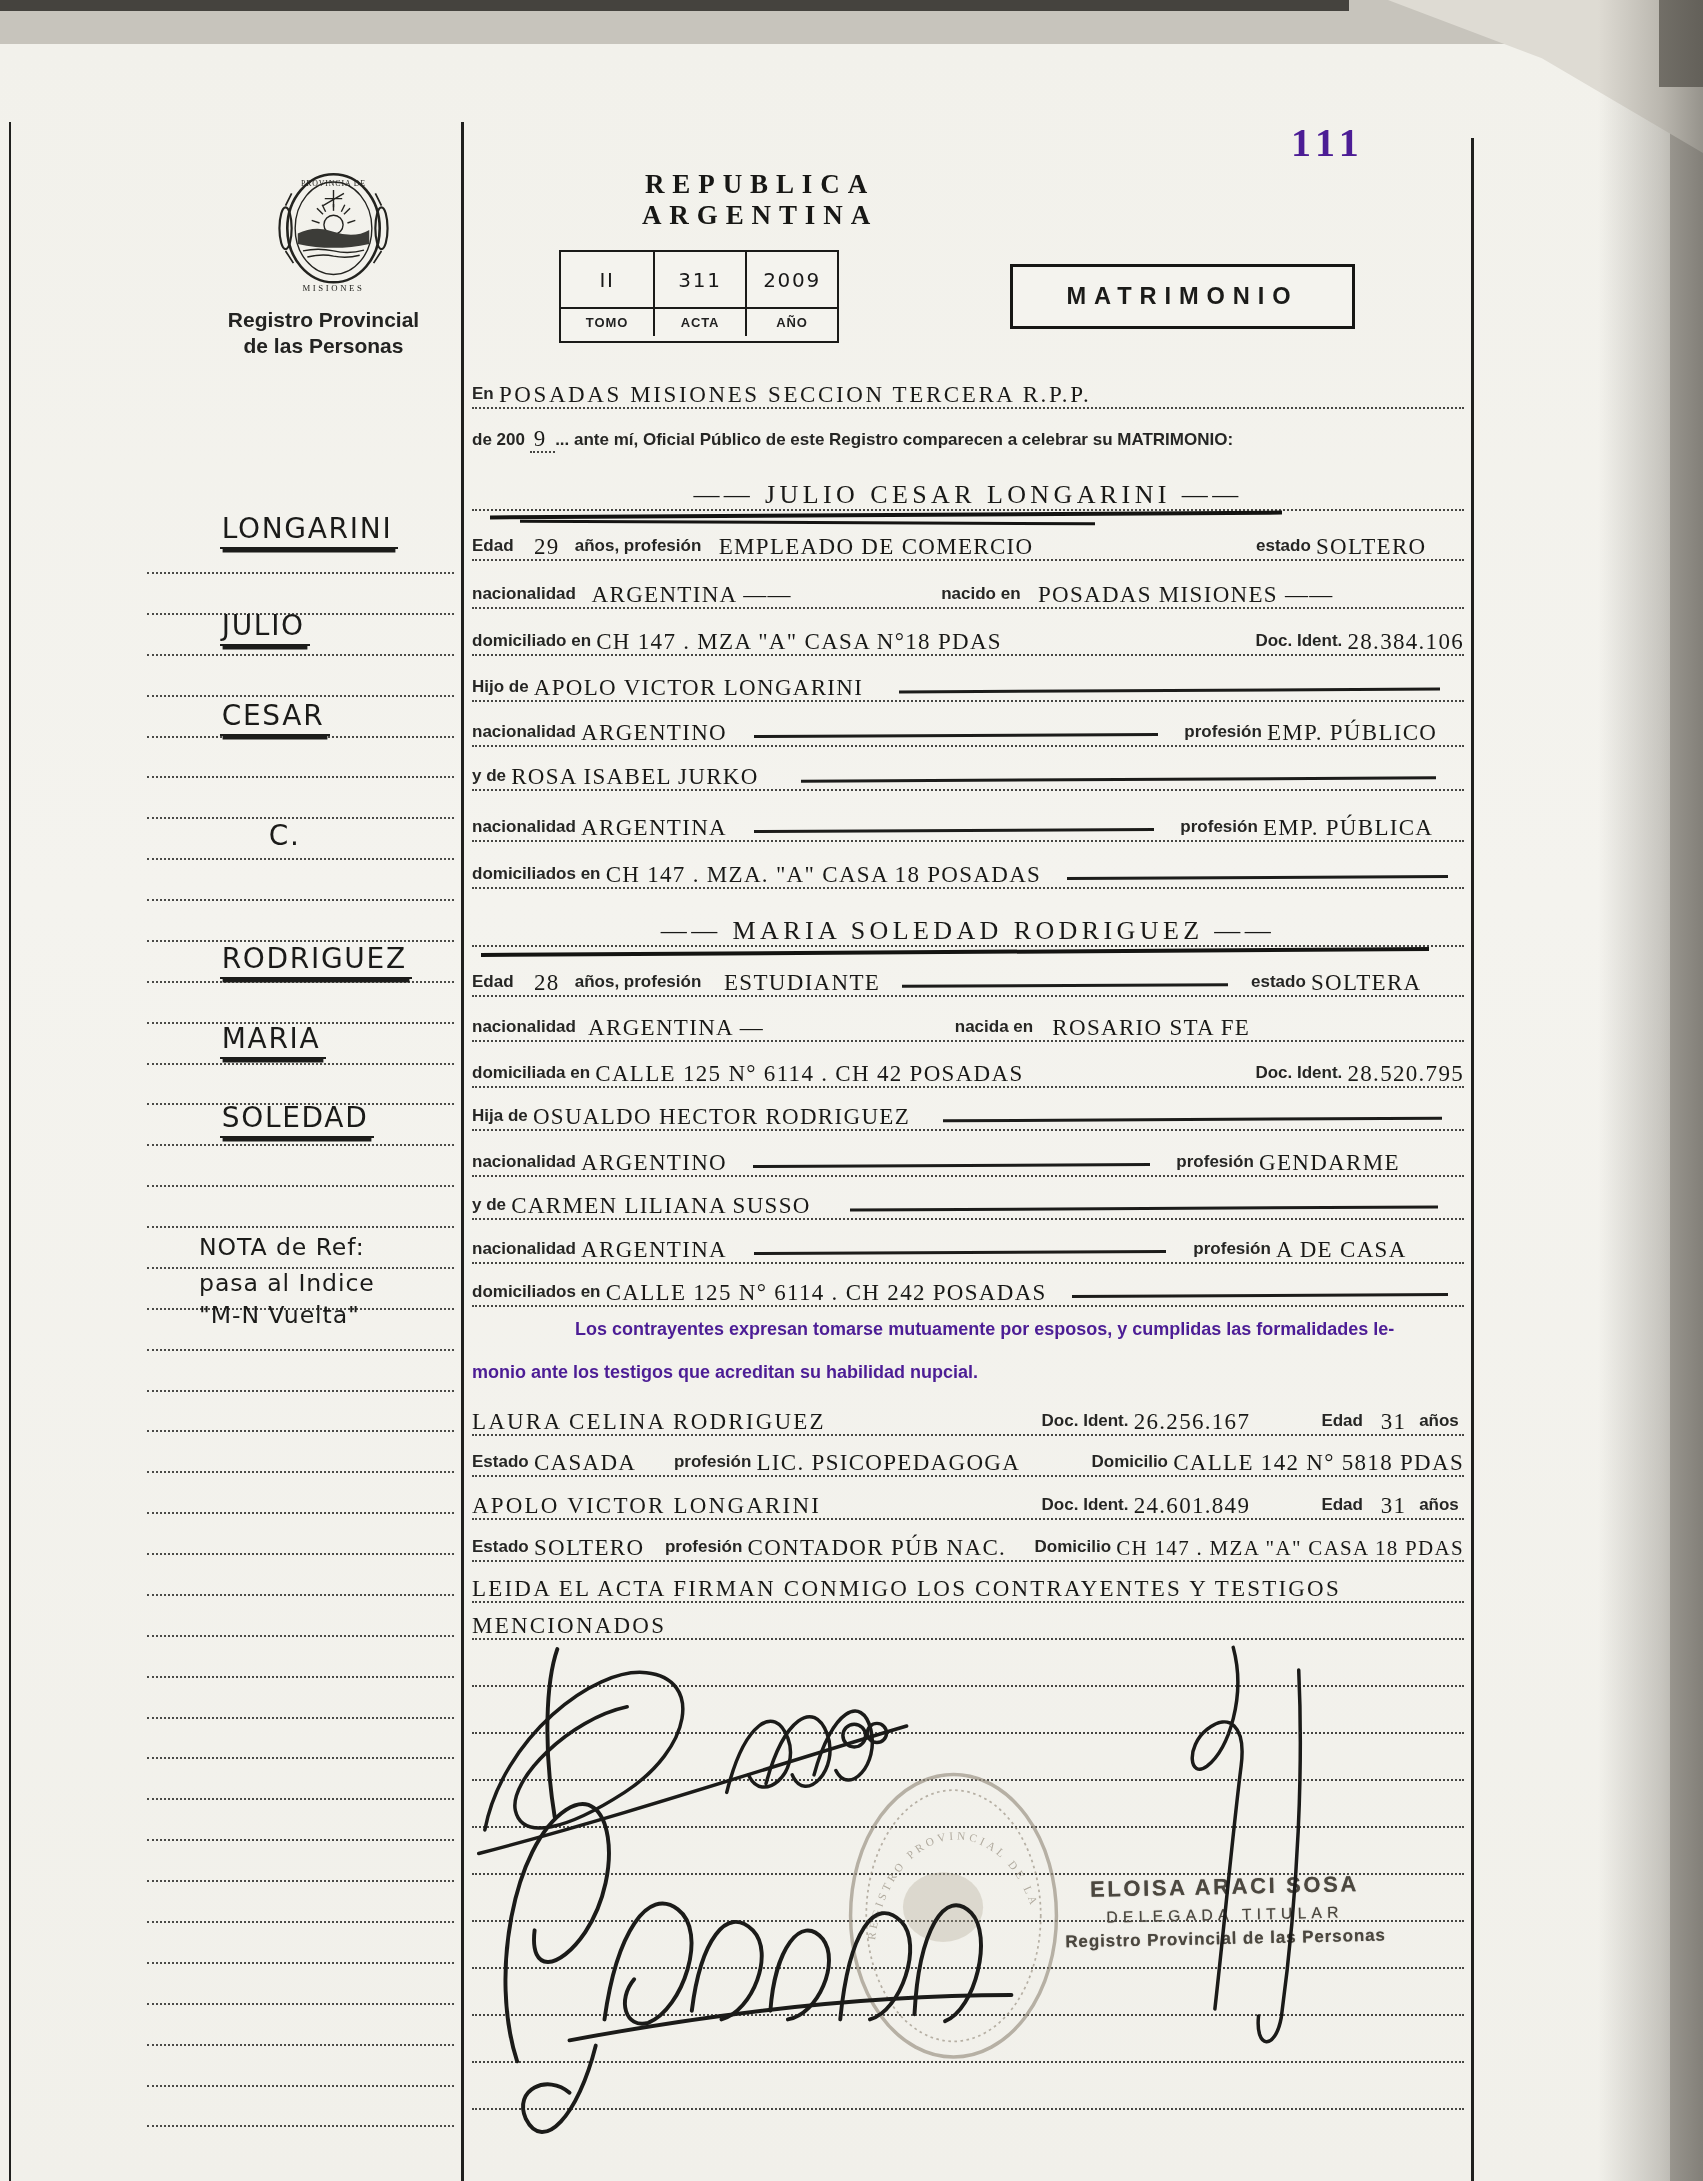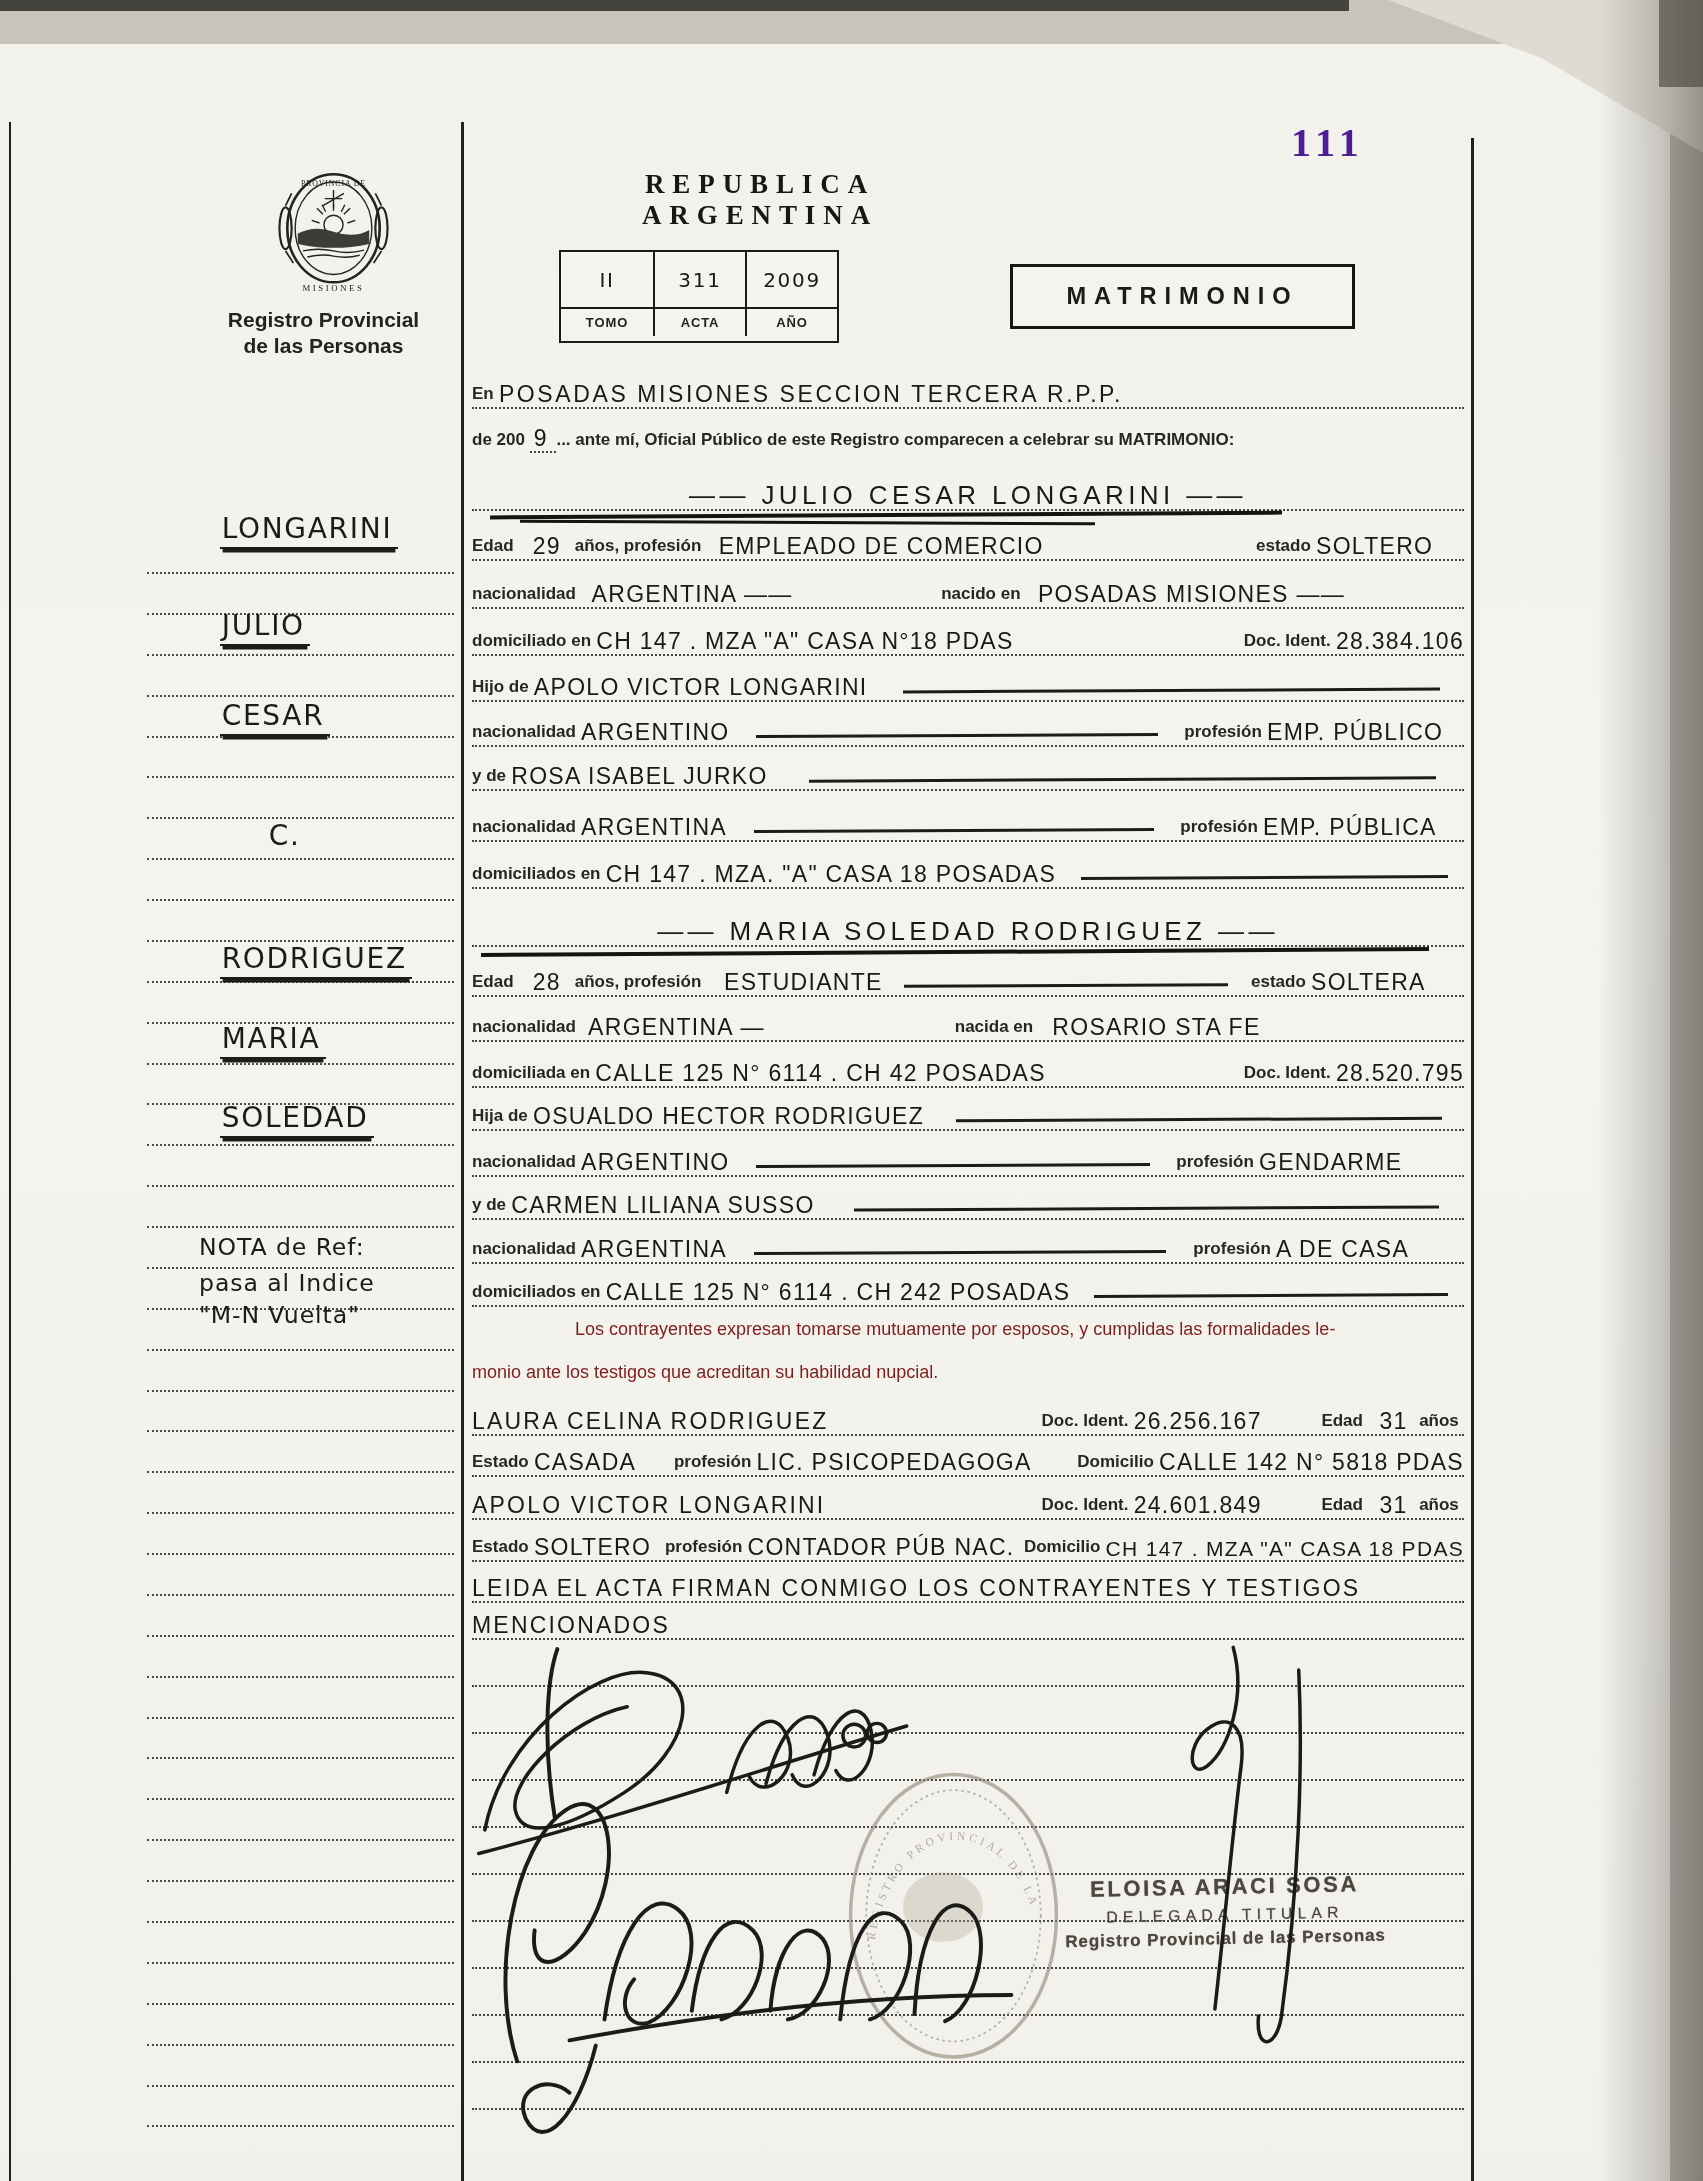--- a/index.html
+++ b/index.html
@@ -42,27 +42,27 @@
 
   .org-name{position:absolute;left:175px;top:307px;width:297px;text-align:center;
     font-size:21px;font-weight:bold;color:#232321;line-height:1.25;}
 
   
   .main-col{position:absolute;left:472px;top:367px;width:992px;}
   .frow{display:flex;align-items:flex-end;border-bottom:2.2px dotted #454542;position:relative;min-width:0;}
   .frow.noline{border-bottom:none;}
   .lbl{font-size:17px;font-weight:bold;color:#262624;white-space:nowrap;padding:0 5.2px 2.6px 0;}
   .lbl.after{padding-left:8.7px;}
-  .hw{font-family:Liberation Sans, sans-serif;font-size:23px;color:#191917;letter-spacing:1.3px;
+  .hw{font-family:Liberation Serif, serif;font-size:23px;color:#191917;letter-spacing:1.3px;
       white-space:nowrap;line-height:1;padding-bottom:0.9px;min-width:0;}
   .hw.center{text-align:center;}
   .hw.big{font-size:26px;letter-spacing:4.4px;}
   .pen{flex:1;position:relative;min-width:17.5px;}
   .pen::after{content:"";position:absolute;left:6%;right:4%;bottom:8.7px;height:2.6px;background:#1c1c1a;transform:rotate(-.3deg);}
-  .para{font-size:18px;font-weight:normal;color:#7f1d1d;display:block;align-self:center;width:100%;}
+  .para{font-size:18px;font-weight:bold;color:#4c1d95;display:block;align-self:center;width:100%;}
   .ul1{position:absolute;left:17.5px;right:183px;bottom:-7.9px;height:3.5px;background:#141412;transform:rotate(-.35deg);}
   .ul2{position:absolute;left:48px;width:58%;bottom:-15px;height:2.6px;background:#141412;transform:rotate(.25deg);}
   .frow.empty{height:45px;}
 
   
   .mline{position:absolute;left:147px;width:307px;height:0;border-bottom:2.2px dotted #4a4a47;}
   .mname{position:absolute;left:220px;font-family:"DejaVu Sans",sans-serif;font-size:28px;color:#1b1b19;
     letter-spacing:1.7px;white-space:nowrap;border-bottom:2.6px solid #1c1c1a;box-shadow:0 6.1px 0 -2.6px #1c1c1a;padding:0 5.2px 1.7px 1.7px;}
   .mnote{position:absolute;left:199px;font-family:"DejaVu Sans",sans-serif;font-size:23.6px;color:#1b1b19;
     letter-spacing:0.9px;white-space:nowrap;}

